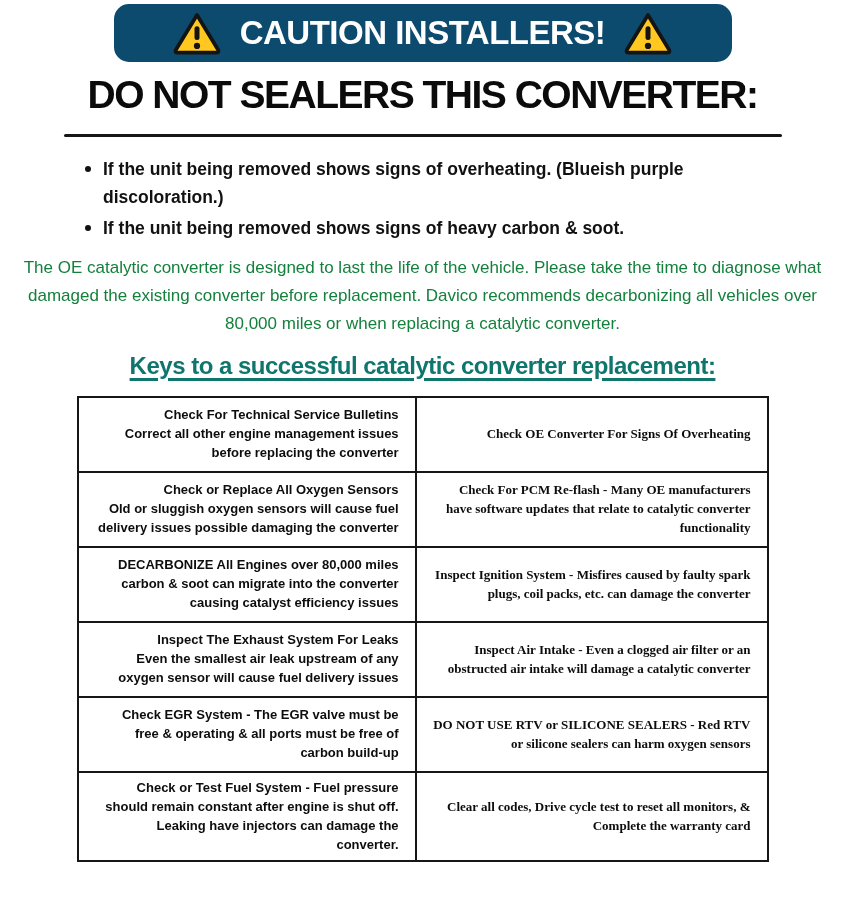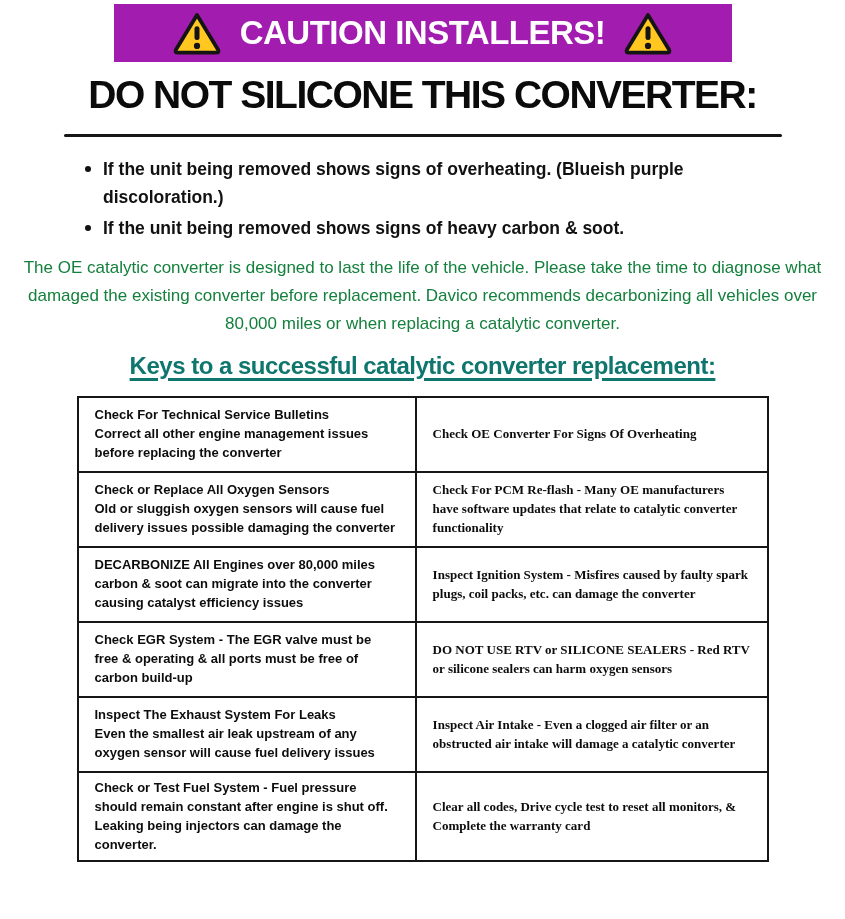--- a/index.html
+++ b/index.html
@@ -9,25 +9,26 @@
     font-family: "Liberation Sans", sans-serif;
     color: #111111;
   }
   body { height: 919px; overflow: hidden; }
 
   
   .banner {
     width: 618px;
     height: 58px;
     margin: 4px auto 0 auto;
-    background: #a21caf;
+    background: #0c4a6e;
     display: flex;
     align-items: center;
     justify-content: center;
     gap: 18px;
+    border-radius: 15px;
   }
   .banner-title {
     color: #ffffff;
     font-size: 33px;
     font-weight: bold;
     letter-spacing: -0.5px;
     white-space: nowrap;
   }
   .tri { width: 50px; height: 44px; display: inline-block; }
   .tri svg { width: 100%; height: 100%; display: block; }
@@ -104,21 +105,21 @@
   .keys-table {
     width: 692px;
     margin: 16px auto 0 auto;
     border-collapse: collapse;
     table-layout: fixed;
   }
   .keys-table td {
     border: 2px solid #161616;
     height: 75px;
     padding: 6px 16px;
-    text-align: left;
+    text-align: right;
     vertical-align: middle;
     font-size: 13px;
     font-weight: bold;
     line-height: 1.45;
     color: #0d0d0d;
     white-space: pre-line;
   }
   .keys-table td.col-left  { width: 49%; }
   .keys-table td.col-right { width: 51%; font-family: Liberation Serif, serif; }
 </style>
@@ -138,21 +139,21 @@
     <h1 class="banner-title">CAUTION INSTALLERS!</h1>
     <span class="tri">
       <svg viewBox="0 0 120 104" aria-hidden="true">
         <path d="M60 9 L111 93 Q114 99 106 99 L14 99 Q6 99 9 93 Z" fill="#FFC71F" stroke="#141414" stroke-width="9" stroke-linejoin="round"></path>
         <rect x="54" y="36" width="12" height="33" rx="6" fill="#141414"></rect>
         <circle cx="60" cy="83" r="7.5" fill="#141414"></circle>
       </svg>
     </span>
   </header>
 
-  <h2 class="main-heading">DO NOT SILICONE THIS CONVERTER:</h2>
+  <h2 class="main-heading">DO NOT SEALERS THIS CONVERTER:</h2>
 
   <div class="divider"></div>
 
   <ul class="bullets">
     <li>If the unit being removed shows signs of overheating. (Blueish purple discoloration.)</li>
     <li>If the unit being removed shows signs of heavy carbon &amp; soot.</li>
   </ul>
 
   <p class="body-paragraph">The OE catalytic converter is designed to last the life of the vehicle. Please take the time to diagnose what damaged the existing converter before replacement. Davico recommends decarbonizing all vehicles over 80,000 miles or when replacing a catalytic converter.</p>
 
@@ -168,28 +169,28 @@
       <tr>
         <td class="col-left">Check or Replace All Oxygen Sensors
 Old or sluggish oxygen sensors will cause fuel delivery issues possible damaging the converter</td>
         <td class="col-right">Check For PCM Re-flash - Many OE manufacturers have software updates that relate to catalytic converter functionality</td>
       </tr>
       <tr>
         <td class="col-left">DECARBONIZE All Engines over 80,000 miles carbon &amp; soot can migrate into the converter causing catalyst efficiency issues</td>
         <td class="col-right">Inspect Ignition System - Misfires caused by faulty spark plugs, coil packs, etc. can damage the converter</td>
       </tr>
       <tr>
-        <td class="col-left">Check EGR System - The EGR valve must be free &amp; operating &amp; all ports must be free of carbon build-up</td>
-        <td class="col-right">DO NOT USE RTV or SILICONE SEALERS - Red RTV or silicone sealers can harm oxygen sensors</td>
-      </tr>
-      <tr>
         <td class="col-left">Inspect The Exhaust System For Leaks
 Even the smallest air leak upstream of any oxygen sensor will cause fuel delivery issues</td>
         <td class="col-right">Inspect Air Intake - Even a clogged air filter or an obstructed air intake will damage a catalytic converter</td>
       </tr>
       <tr>
-        <td class="col-left">Check or Test Fuel System - Fuel pressure should remain constant after engine is shut off.  Leaking being injectors can damage the converter.</td>
+        <td class="col-left">Check EGR System - The EGR valve must be free &amp; operating &amp; all ports must be free of carbon build-up</td>
+        <td class="col-right">DO NOT USE RTV or SILICONE SEALERS - Red RTV or silicone sealers can harm oxygen sensors</td>
+      </tr>
+      <tr>
+        <td class="col-left">Check or Test Fuel System - Fuel pressure should remain constant after engine is shut off.  Leaking have injectors can damage the converter.</td>
         <td class="col-right">Clear all codes,  Drive cycle test to reset all monitors, &amp; Complete the warranty card</td>
       </tr>
     </tbody>
   </table>
 
 </div>
 
 </body></html>

